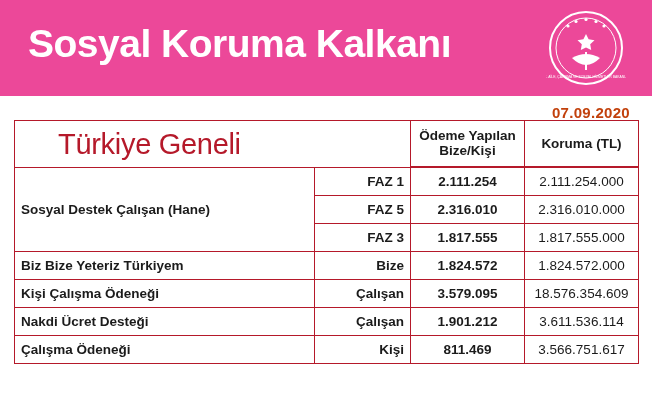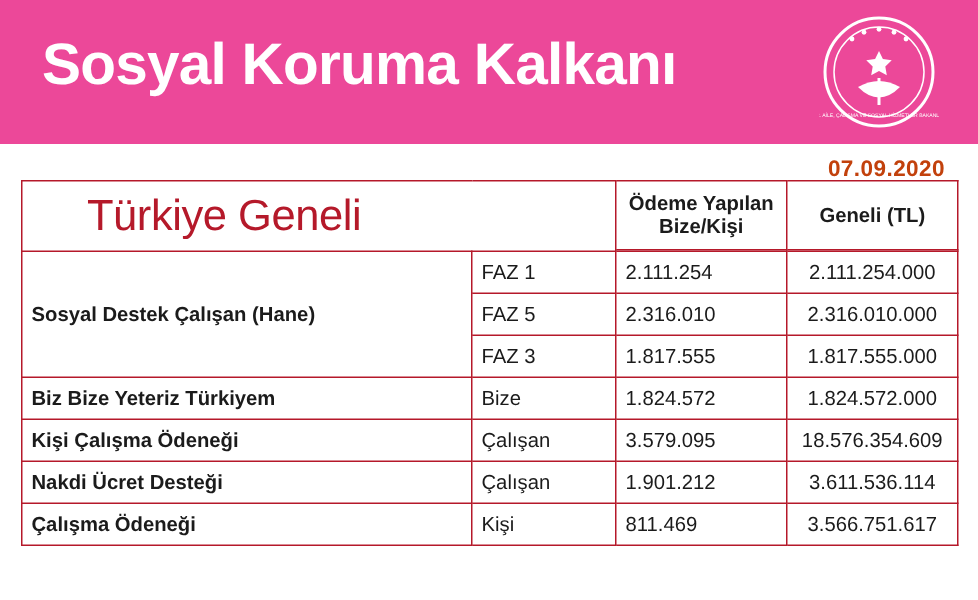--- a/index.html
+++ b/index.html
@@ -61,22 +61,22 @@
   }
   table.data td{
     border:1px solid #b5192a;
     color:#1b1b1b;
     font-size:13.5px;
     height:27px;
     padding:0 6px;
     vertical-align:middle;
   }
   .c-label{width:310px;font-weight:bold;font-size:15px;padding-left:12px;}
-  .c-unit{width:92px;text-align:left;font-weight:normal;font-size:13.5px;}
-  .c-count{width:110px;font-weight:normal;}
+  .c-unit{width:92px;text-align:right;font-weight:bold;font-size:13.5px;}
+  .c-count{width:110px;text-align:center;font-weight:bold;}
   .c-amount{width:110px;text-align:center;font-weight:normal;}
 
   .head-cell{
     text-align:center;
     font-weight:bold;
     font-size:12px;
     line-height:1.15;
     color:#1b1b1b;
     height:48px;
   }
@@ -125,21 +125,21 @@
       <tbody>
 
         <tr>
           <td class="title-cell" colspan="2" rowspan="2" style="border:1px solid #b5192a;">
             <div class="section-title-inline" style="position:relative;height:46px;"></div>
           </td>
           <td class="head-cell">
             <div>Ödeme Yapılan</div>
             <div>Bize/Kişi</div>
           </td>
-          <td class="head-cell">Geneli (TL)</td>
+          <td class="head-cell">Koruma (TL)</td>
         </tr>
         <tr>
           <td style="border:none;padding:0;height:0;"></td>
           <td style="border:none;padding:0;height:0;"></td>
         </tr>
 
         <tr>
           <td class="c-label" rowspan="3">Sosyal Destek Çalışan (Hane)</td>
           <td class="c-unit">FAZ 1</td>
           <td class="c-count">2.111.254</td>

